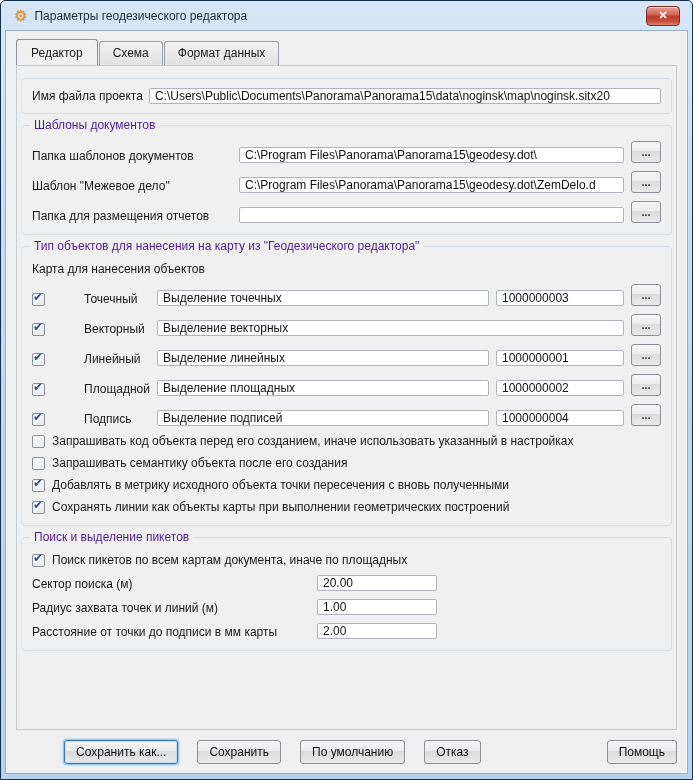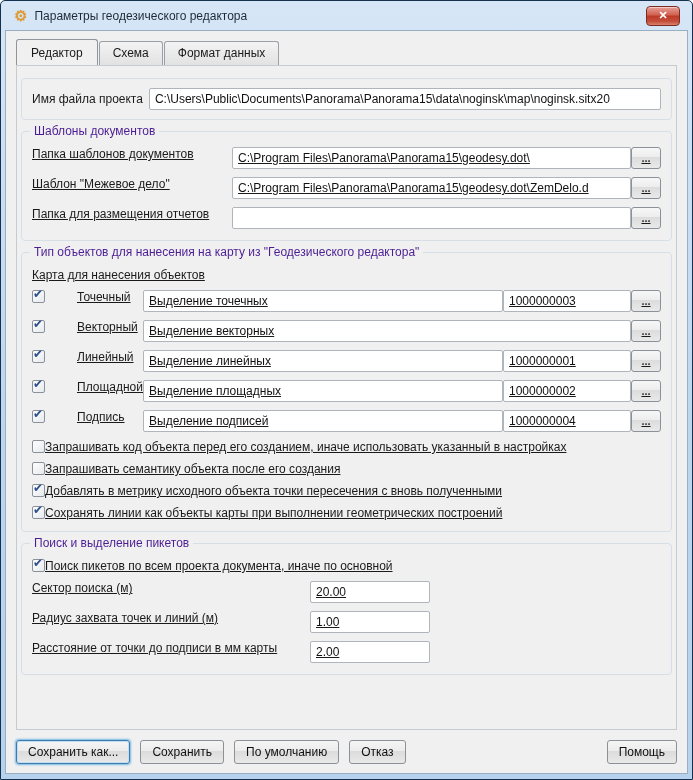--- a/index.html
+++ b/index.html
@@ -16,45 +16,45 @@
   .dialog{flex:1;min-height:0;background:#f0f0f0;border:1px solid #98aec4;display:flex;flex-direction:column;}
   .tabs{display:flex;padding:8px 10px 0;flex:none;position:relative;z-index:2;}
   .tab{box-sizing:border-box;height:24px;margin-top:2px;padding:4px 13px 0;border:1px solid #9aa0a6;border-bottom:none;
        border-radius:3px 3px 0 0;background:linear-gradient(180deg,#f3f3f3,#e2e2e2);cursor:pointer;margin-right:1px;}
   .tab.active{height:26px;margin-top:0;padding:6px 14px 0;background:#f0f0f0;border-color:#8f959b;margin-bottom:-1px;text-align:center;}
   .page{border:1px solid #c6cbd0;margin:0 10px;flex:1;min-height:0;display:flex;flex-direction:column;
         padding:12px 0 6px;background:#f0f0f0;position:relative;z-index:1;}
   .frame,.group{border:1px solid #d7dee5;border-radius:4px;margin:0 4px 11px;padding:9px 10px;position:relative;background:#f0f0f0;}
   .group{padding-top:15px;}
   .caption{position:absolute;top:-8px;left:8px;background:#f0f0f0;padding:0 4px;color:#4c1d95;white-space:nowrap;}
-  .row{display:flex;align-items:flex-start;gap:0;margin-bottom:8px;text-decoration:underline;}
+  .row{display:flex;align-items:flex-end;gap:7px;margin-bottom:8px;}
   .row:last-child{margin-bottom:2px;}
   .name-frame{display:flex;align-items:center;gap:6px;}
   .lbl{white-space:nowrap;}
   .w200{width:200px;flex:none;}
   .w66{width:66px;flex:none;margin-left:32px;}
   .w278{width:278px;flex:none;}
-  .txt{height:22px;box-sizing:border-box;border:1px solid #b0b5bb;border-radius:2px;background:#fff;padding:0 5px;
+  .txt{height:16px;box-sizing:border-box;border:1px solid #b0b5bb;border-radius:2px;background:#fff;padding:0 5px;
        font:12px "Liberation Sans",sans-serif;color:#111;outline:none;}
   .flex1{flex:1;min-width:0;}
   .w128{width:128px;flex:none;}
   .w120{width:120px;flex:none;}
   .dots{width:30px;height:22px;flex:none;box-sizing:border-box;border:1px solid #8c9097;border-radius:3px;
         background:linear-gradient(180deg,#f7f7f7,#ededed 45%,#dcdcdc 46%,#e9e9e9);
         font:bold 11px "Liberation Sans",sans-serif;color:#333;cursor:pointer;line-height:10px;}
   .combo{flex:1;min-width:0;height:22px;box-sizing:border-box;border:1px solid #97a2ac;border-radius:3px;
          background:linear-gradient(180deg,#ffffff 35%,#edf1f5);display:flex;align-items:center;padding:0 6px 0 5px;gap:4px;cursor:pointer;}
   .combo-text{flex:1;min-width:0;white-space:nowrap;overflow:hidden;}
   .combo-arrow{font-size:8px;color:#1a1a1a;flex:none;}
   .cb{width:13px;height:13px;flex:none;box-sizing:border-box;border:1px solid #8a9199;border-radius:2px;
       background:linear-gradient(135deg,#fdfdfd,#e7ebef);position:relative;cursor:pointer;}
   .cb .mark{display:none;}
   .cb.checked .mark{display:block;position:absolute;left:0;top:-3px;font-size:12px;color:#2c4e8d;line-height:13px;}
   .opt-lbl{flex:1;min-width:0;white-space:nowrap;overflow:hidden;}
-  .btnbar{display:flex;gap:10px;padding:10px 10px 9px;align-items:center;flex:none;}
+  .btnbar{display:flex;gap:19px;padding:10px 10px 9px;align-items:center;flex:none;margin-left:48px;}
   .btn{height:24px;box-sizing:border-box;padding:0 11px;border:1px solid #8c9097;border-radius:3px;
        background:linear-gradient(180deg,#f5f5f5,#ececec 45%,#dbdbdb 46%,#e9e9e9);
        font:12px "Liberation Sans",sans-serif;color:#111;cursor:pointer;white-space:nowrap;}
   .btn.focused{border-color:#3d7bad;box-shadow:0 0 2px 1px #79b7e3,inset 0 0 0 1px #bfe0f4;}
   .spacer{flex:1;}
 </style>
 </head>
 <body>
 
 <div class="window">
@@ -172,21 +172,21 @@
           <span class="lbl opt-lbl">Сохранять линии как объекты карты при выполнении геометрических построений</span>
         </div>
       </div>
 
       <div class="group">
         <span class="caption">Поиск и выделение пикетов</span>
         <div class="row">
           <span class="cb checked">
               <span class="mark">✔</span>
             </span>
-          <span class="lbl opt-lbl">Поиск пикетов по всем проекта документа, иначе по основной</span>
+          <span class="lbl opt-lbl">Поиск пикетов по всем картам документа, иначе по площадных</span>
         </div>
         <div class="row">
           <span class="lbl w278">Сектор поиска (м)</span>
           <input class="txt w120" readonly="" value="20.00" style="">
         </div>
         <div class="row">
           <span class="lbl w278">Радиус захвата точек и линий (м)</span>
           <input class="txt w120" readonly="" value="1.00" style="">
         </div>
         <div class="row">

